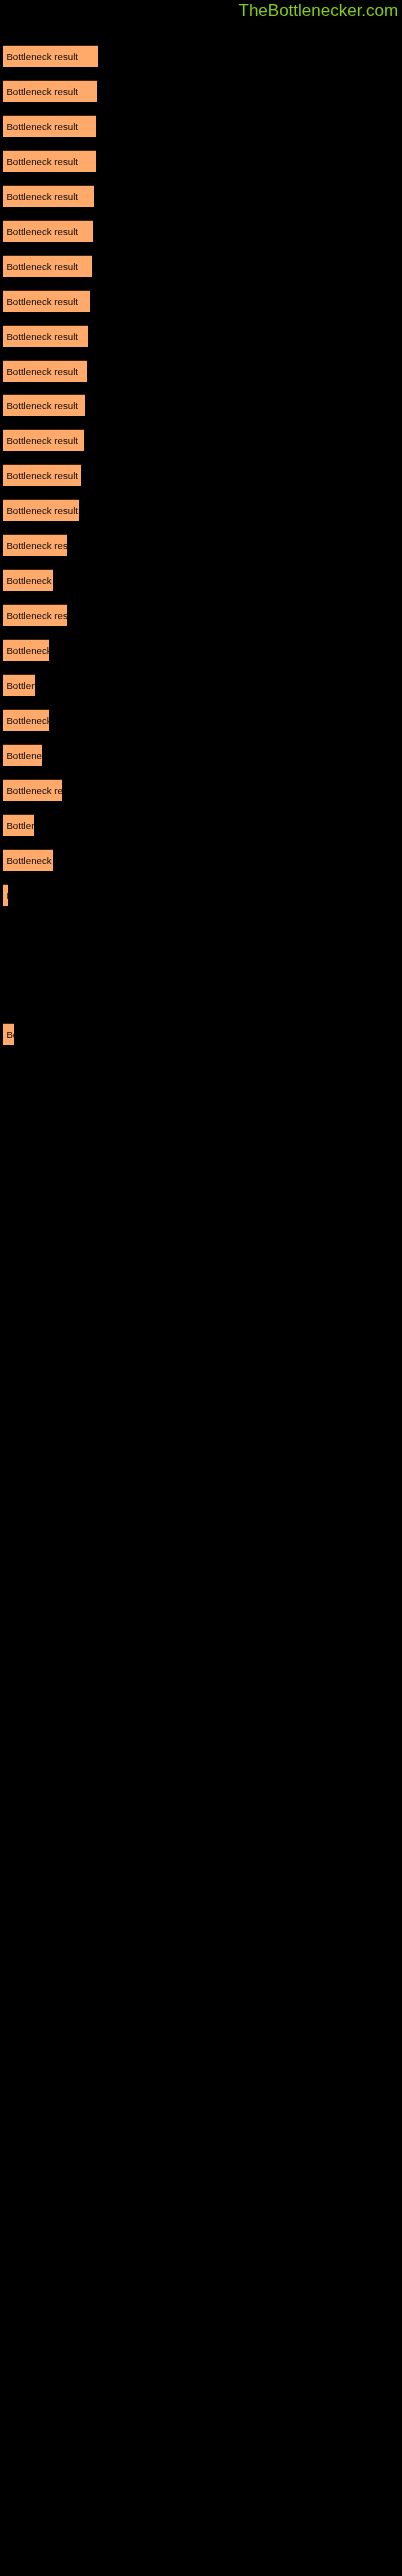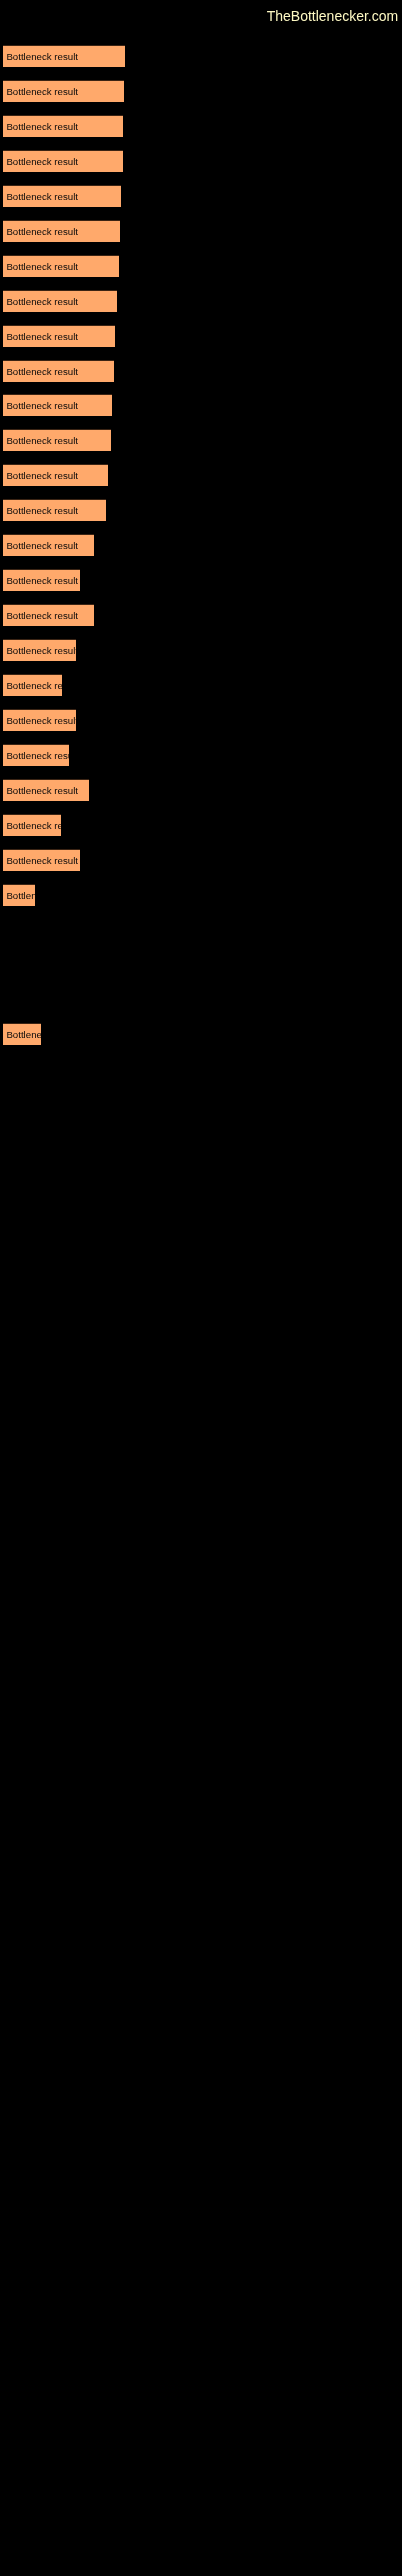--- a/index.html
+++ b/index.html
@@ -10,45 +10,44 @@
   #page {
     position: relative;
     width: 403px;
     height: 2576px;
     background: #000000;
     overflow: hidden;
     font-family: "Liberation Sans", sans-serif;
   }
   #site-title {
     position: absolute;
-    top: 6px;
+    top: 0;
     right: 4.8px;
-    font-size: 14px;
-    color: #fef9c3;
+    font-size: 17px;
+    color: #84cc16;
     letter-spacing: 0px;
     white-space: nowrap;
     line-height: 21px;
   }
   #bars {
     position: absolute;
     left: 0;
     top: 0;
     width: 403px;
     height: 2576px;
   }
   .bar {
     position: absolute;
     left: 3.2px;
     height: 21px;
     background: #ffa96b;
     border-top: 1.6px solid #3a2313;
     box-sizing: content-box;
     overflow: hidden;
     white-space: nowrap;
-    padding-left: 27px;
   }
   .bar-label {
     position: absolute;
     left: 3.2px;
     top: 50%;
     transform: translateY(-50%);
     font-size: 9.7px;
     color: #0a0a0a;
     white-space: nowrap;
     line-height: 11.3px;

